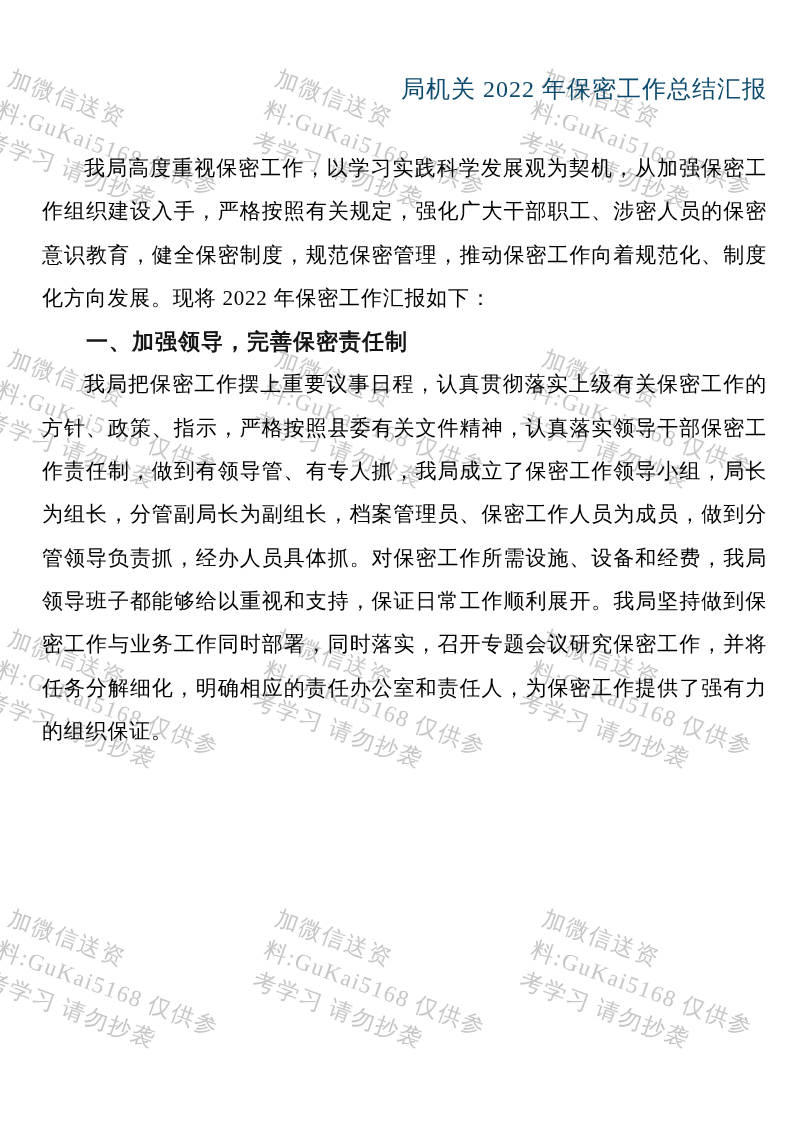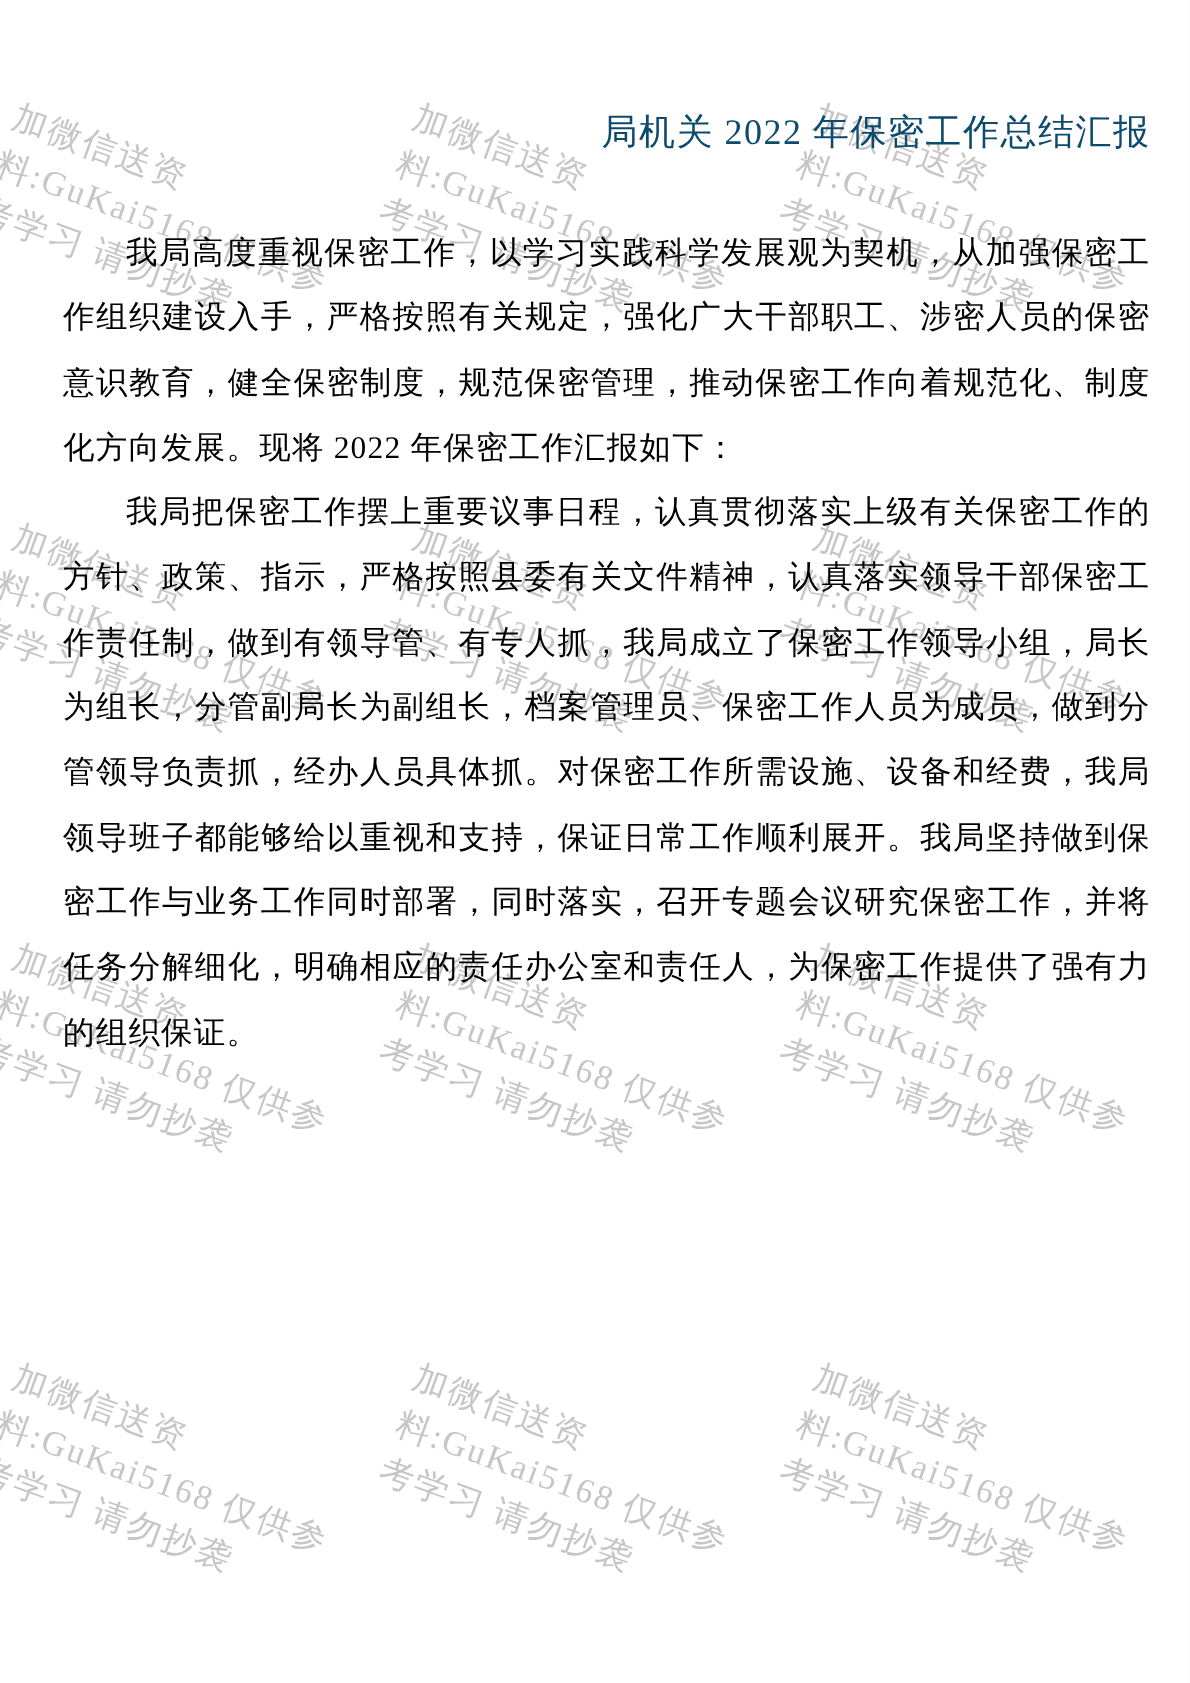--- a/index.html
+++ b/index.html
@@ -137,16 +137,17 @@
     <div class="wm-tile c2 r3">
       <div>加微信送资</div>
       <div>料:GuKai5168 仅供参</div>
       <div>考学习 请勿抄袭</div>
     </div>
   </div>
 
   <div class="doc">
     <h1 class="doc-title">局机关 2022 年保密工作总结汇报</h1>
     <p class="para intro">我局高度重视保密工作，以学习实践科学发展观为契机，从加强保密工作组织建设入手，严格按照有关规定，强化广大干部职工、涉密人员的保密意识教育，健全保密制度，规范保密管理，推动保密工作向着规范化、制度化方向发展。现将 2022 年保密工作汇报如下：</p>
+    <h2 class="sec-heading">一、加强领导，完善保密责任制</h2>
     <p class="para">我局把保密工作摆上重要议事日程，认真贯彻落实上级有关保密工作的方针、政策、指示，严格按照县委有关文件精神，认真落实领导干部保密工作责任制，做到有领导管、有专人抓，我局成立了保密工作领导小组，局长为组长，分管副局长为副组长，档案管理员、保密工作人员为成员，做到分管领导负责抓，经办人员具体抓。对保密工作所需设施、设备和经费，我局领导班子都能够给以重视和支持，保证日常工作顺利展开。我局坚持做到保密工作与业务工作同时部署，同时落实，召开专题会议研究保密工作，并将任务分解细化，明确相应的责任办公室和责任人，为保密工作提供了强有力的组织保证。</p>
   </div>
 
 </div>
 
 </body></html>

